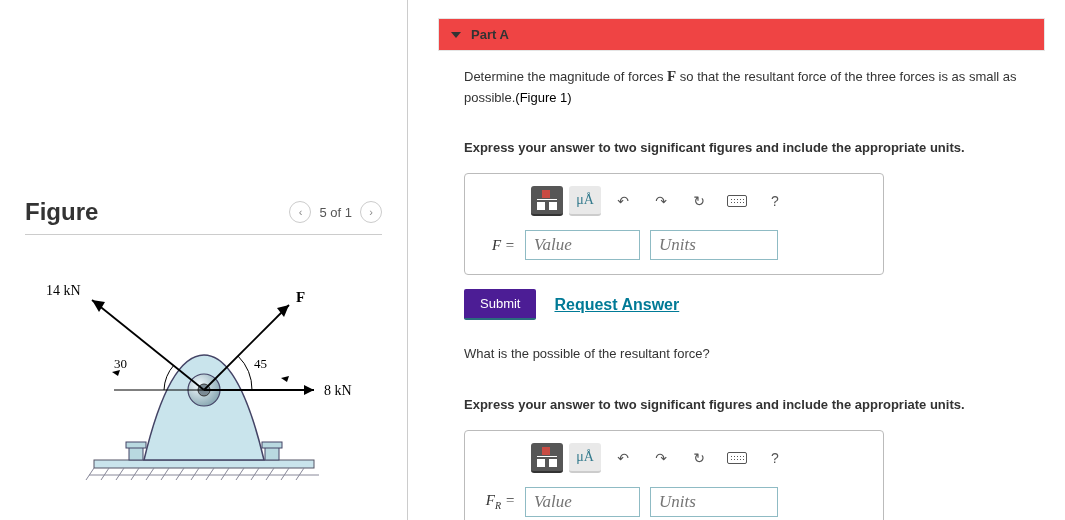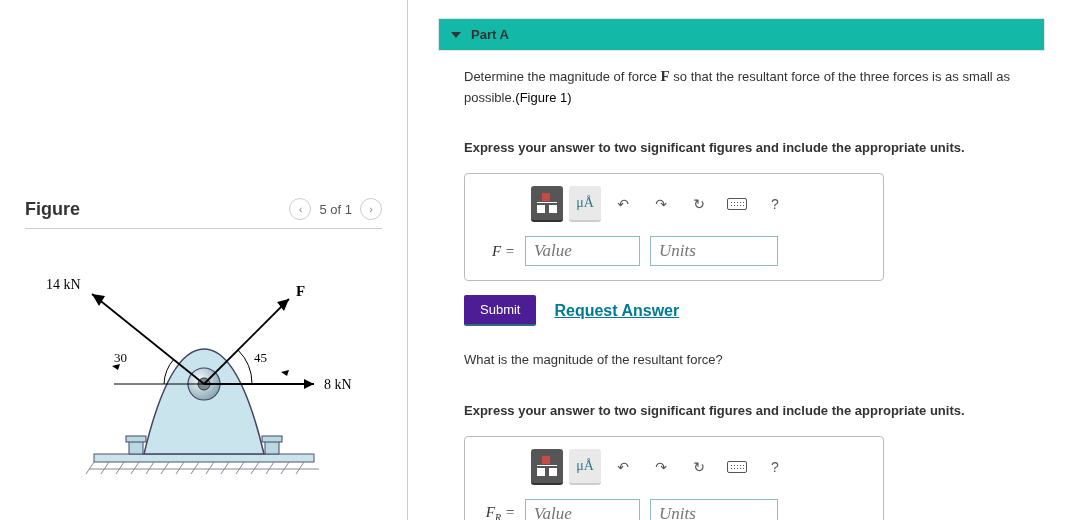--- a/index.html
+++ b/index.html
@@ -22,21 +22,21 @@
   }
   .figure-header {
     display: flex;
     align-items: center;
     justify-content: space-between;
     border-bottom: 1px solid #ccc;
     padding-bottom: 8px;
     margin-top: 180px;
   }
   .figure-title {
-    font-size: 18px;
+    font-size: 24px;
     font-weight: bold;
     color: #333;
   }
   .figure-nav {
     display: flex;
     align-items: center;
     gap: 8px;
     color: #555;
     font-size: 13px;
   }
@@ -58,21 +58,21 @@
     justify-content: center;
     padding-top: 25px;
   }
   .right-pane {
     flex: 1;
     padding: 18px 20px 0 30px;
     height: 100%;
     overflow: hidden;
   }
   .part-header {
-    background: #14b8a6;
+    background: #ef4444;
     border: 1px solid #e5e5e5;
     padding: 8px 12px;
     display: flex;
     align-items: center;
     gap: 10px;
     margin-bottom: 14px;
   }
   .caret {
     width: 0; height: 0;
     border-left: 5px solid transparent;
@@ -93,21 +93,21 @@
     margin-bottom: 14px;
   }
   .toolbar {
     display: flex;
     align-items: center;
     gap: 6px;
     margin-bottom: 14px;
     padding-left: 50px;
   }
   .tool-btn {
-    width: 32px; height: 36px;
+    width: 32px; height: 30px;
     display: flex;
     align-items: center;
     justify-content: center;
     border-radius: 3px;
     cursor: pointer;
     color: #555;
     font-size: 14px;
   }
   .tool-dark {
     background: #565656;
@@ -263,21 +263,21 @@
 </div>
 
 <div class="right-pane">
 
   <div class="part-header">
     <div class="caret"></div>
     <div class="part-title">Part A</div>
   </div>
   <div class="part-body">
     <div class="prompt">
-      <span>Determine the magnitude of force </span><span class="force-F">F</span><span> so that the resultant force of the three forces is as small as possible.</span><span class="link">(Figure 1)</span>
+      <span>Determine the magnitude of forces </span><span class="force-F">F</span><span> so that the resultant force of the three forces is as small as possible.</span><span class="link">(Figure 1)</span>
     </div>
     <div class="instruction">Express your answer to two significant figures and include the appropriate units.</div>
 
     <div class="answer-box">
       <div class="toolbar">
         <div class="tool-btn tool-dark">
           <div class="frac-icon">
             <div class="sq a"></div>
               <div class="bar"></div>
               <div class="sq b"></div>
@@ -300,21 +300,21 @@
       </div>
     </div>
 
     <div class="actions">
       <button class="submit-btn">Submit</button>
       <span class="request-link">Request Answer</span>
     </div>
   </div>
 
   <div class="part-body">
-    <div class="prompt">What is the magnitude of the resultant force?</div>
+    <div class="prompt">What is the possible of the resultant force?</div>
     <div class="instruction">Express your answer to two significant figures and include the appropriate units.</div>
 
     <div class="answer-box">
       <div class="toolbar">
         <div class="tool-btn tool-dark">
           <div class="frac-icon">
             <div class="sq a"></div>
               <div class="bar"></div>
               <div class="sq b"></div>
               <div class="sq c"></div>

